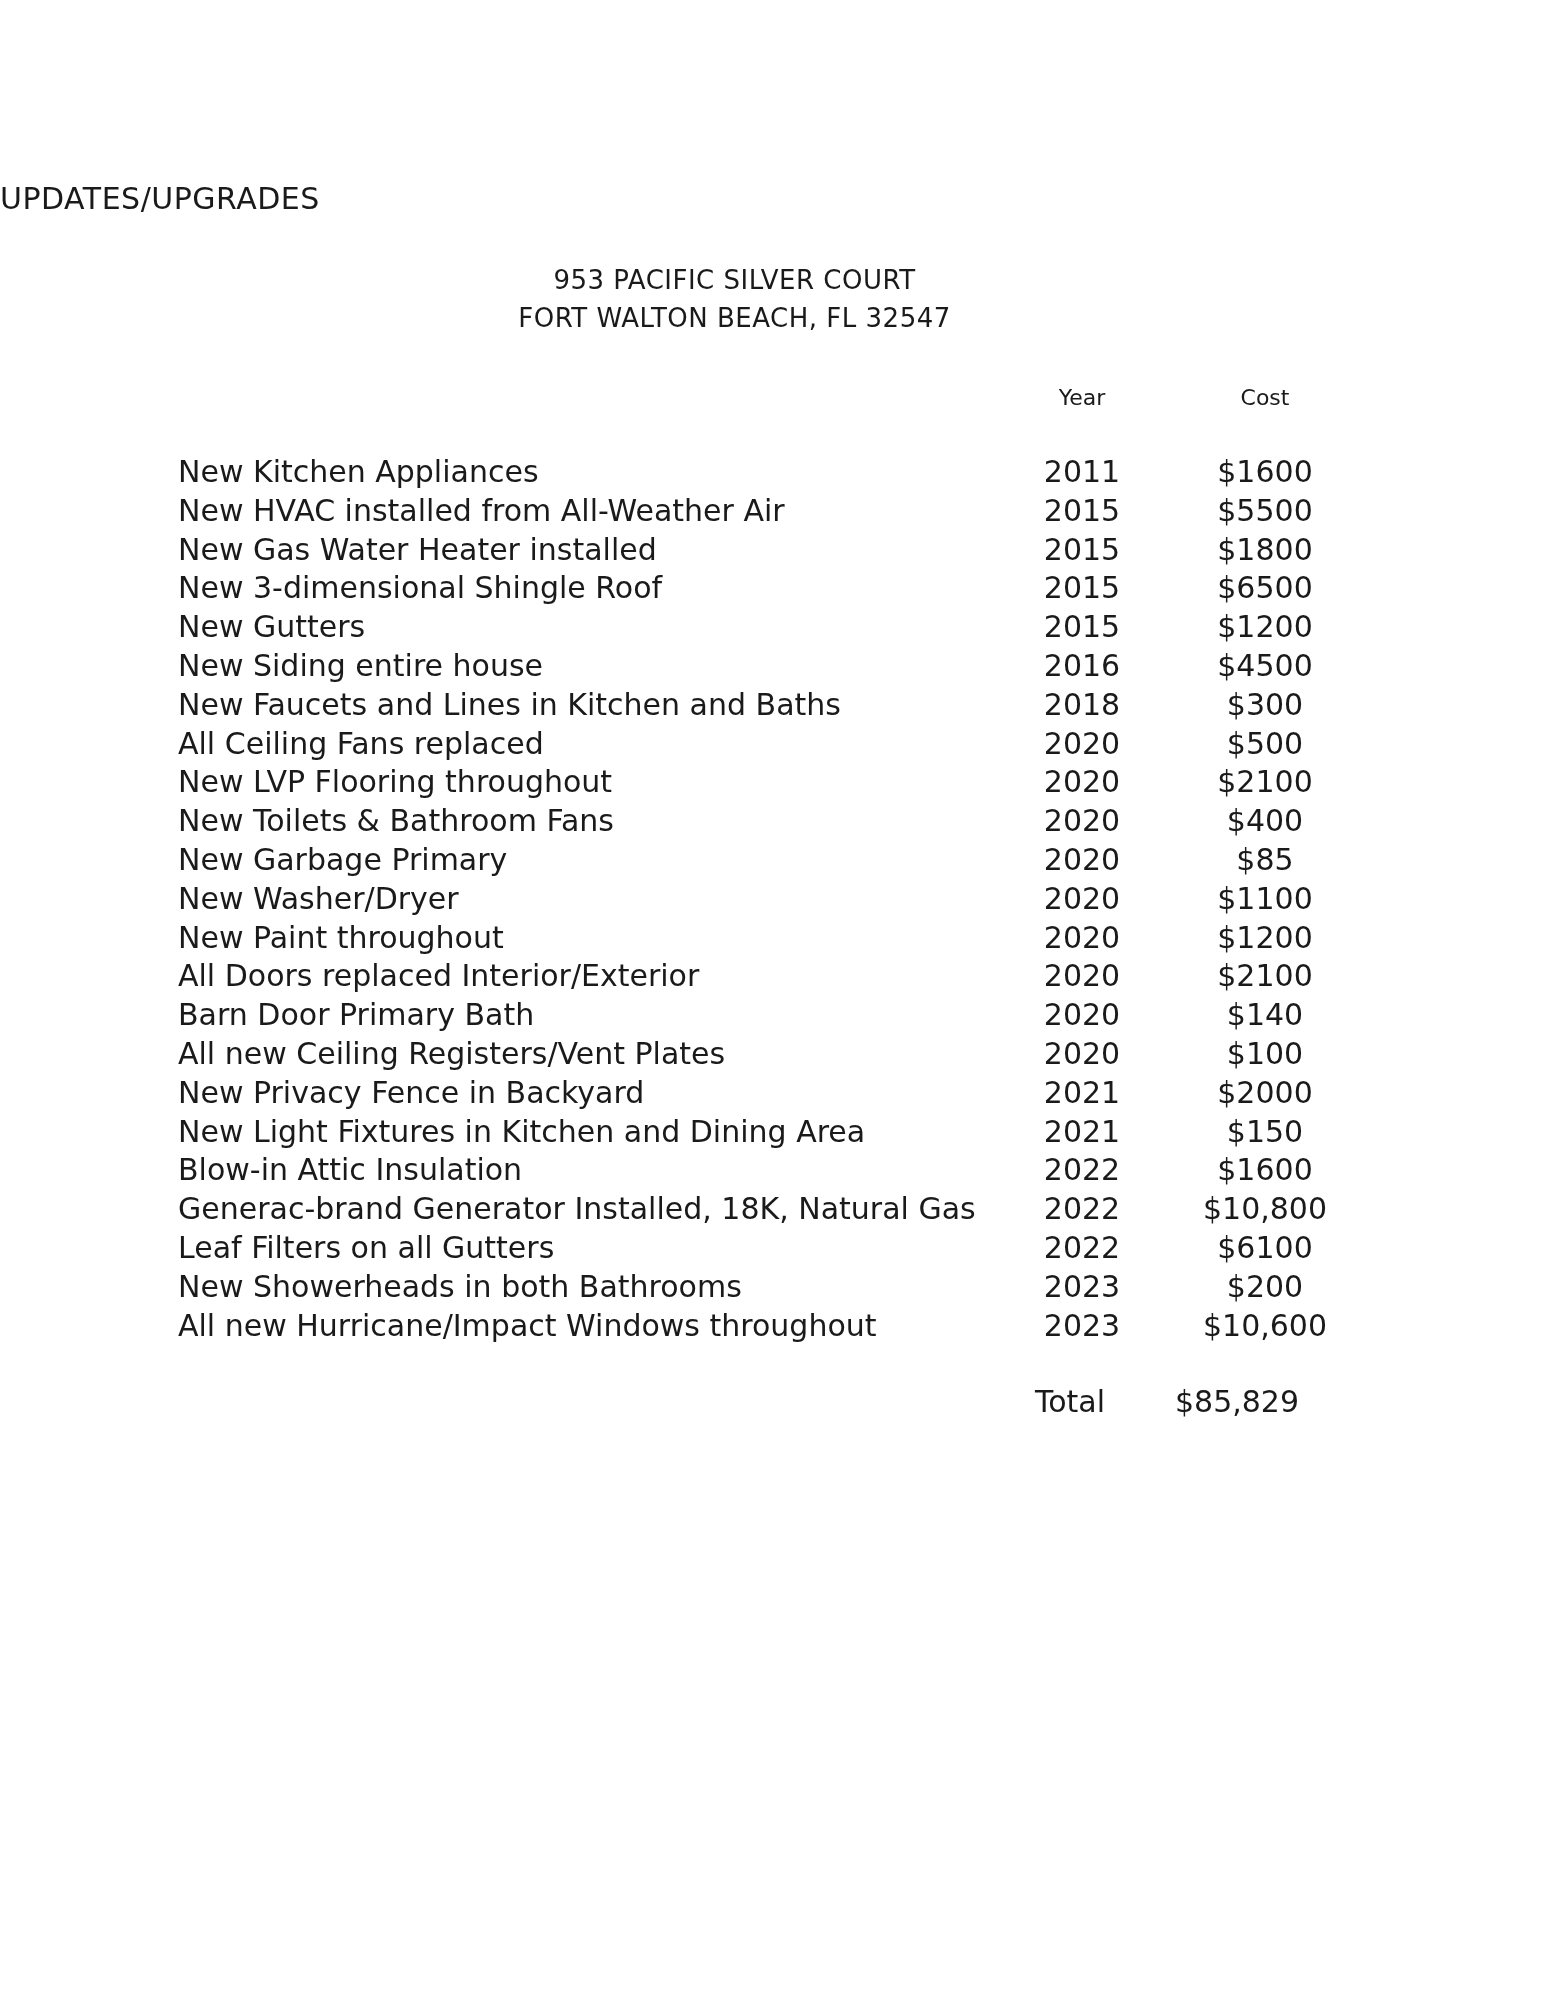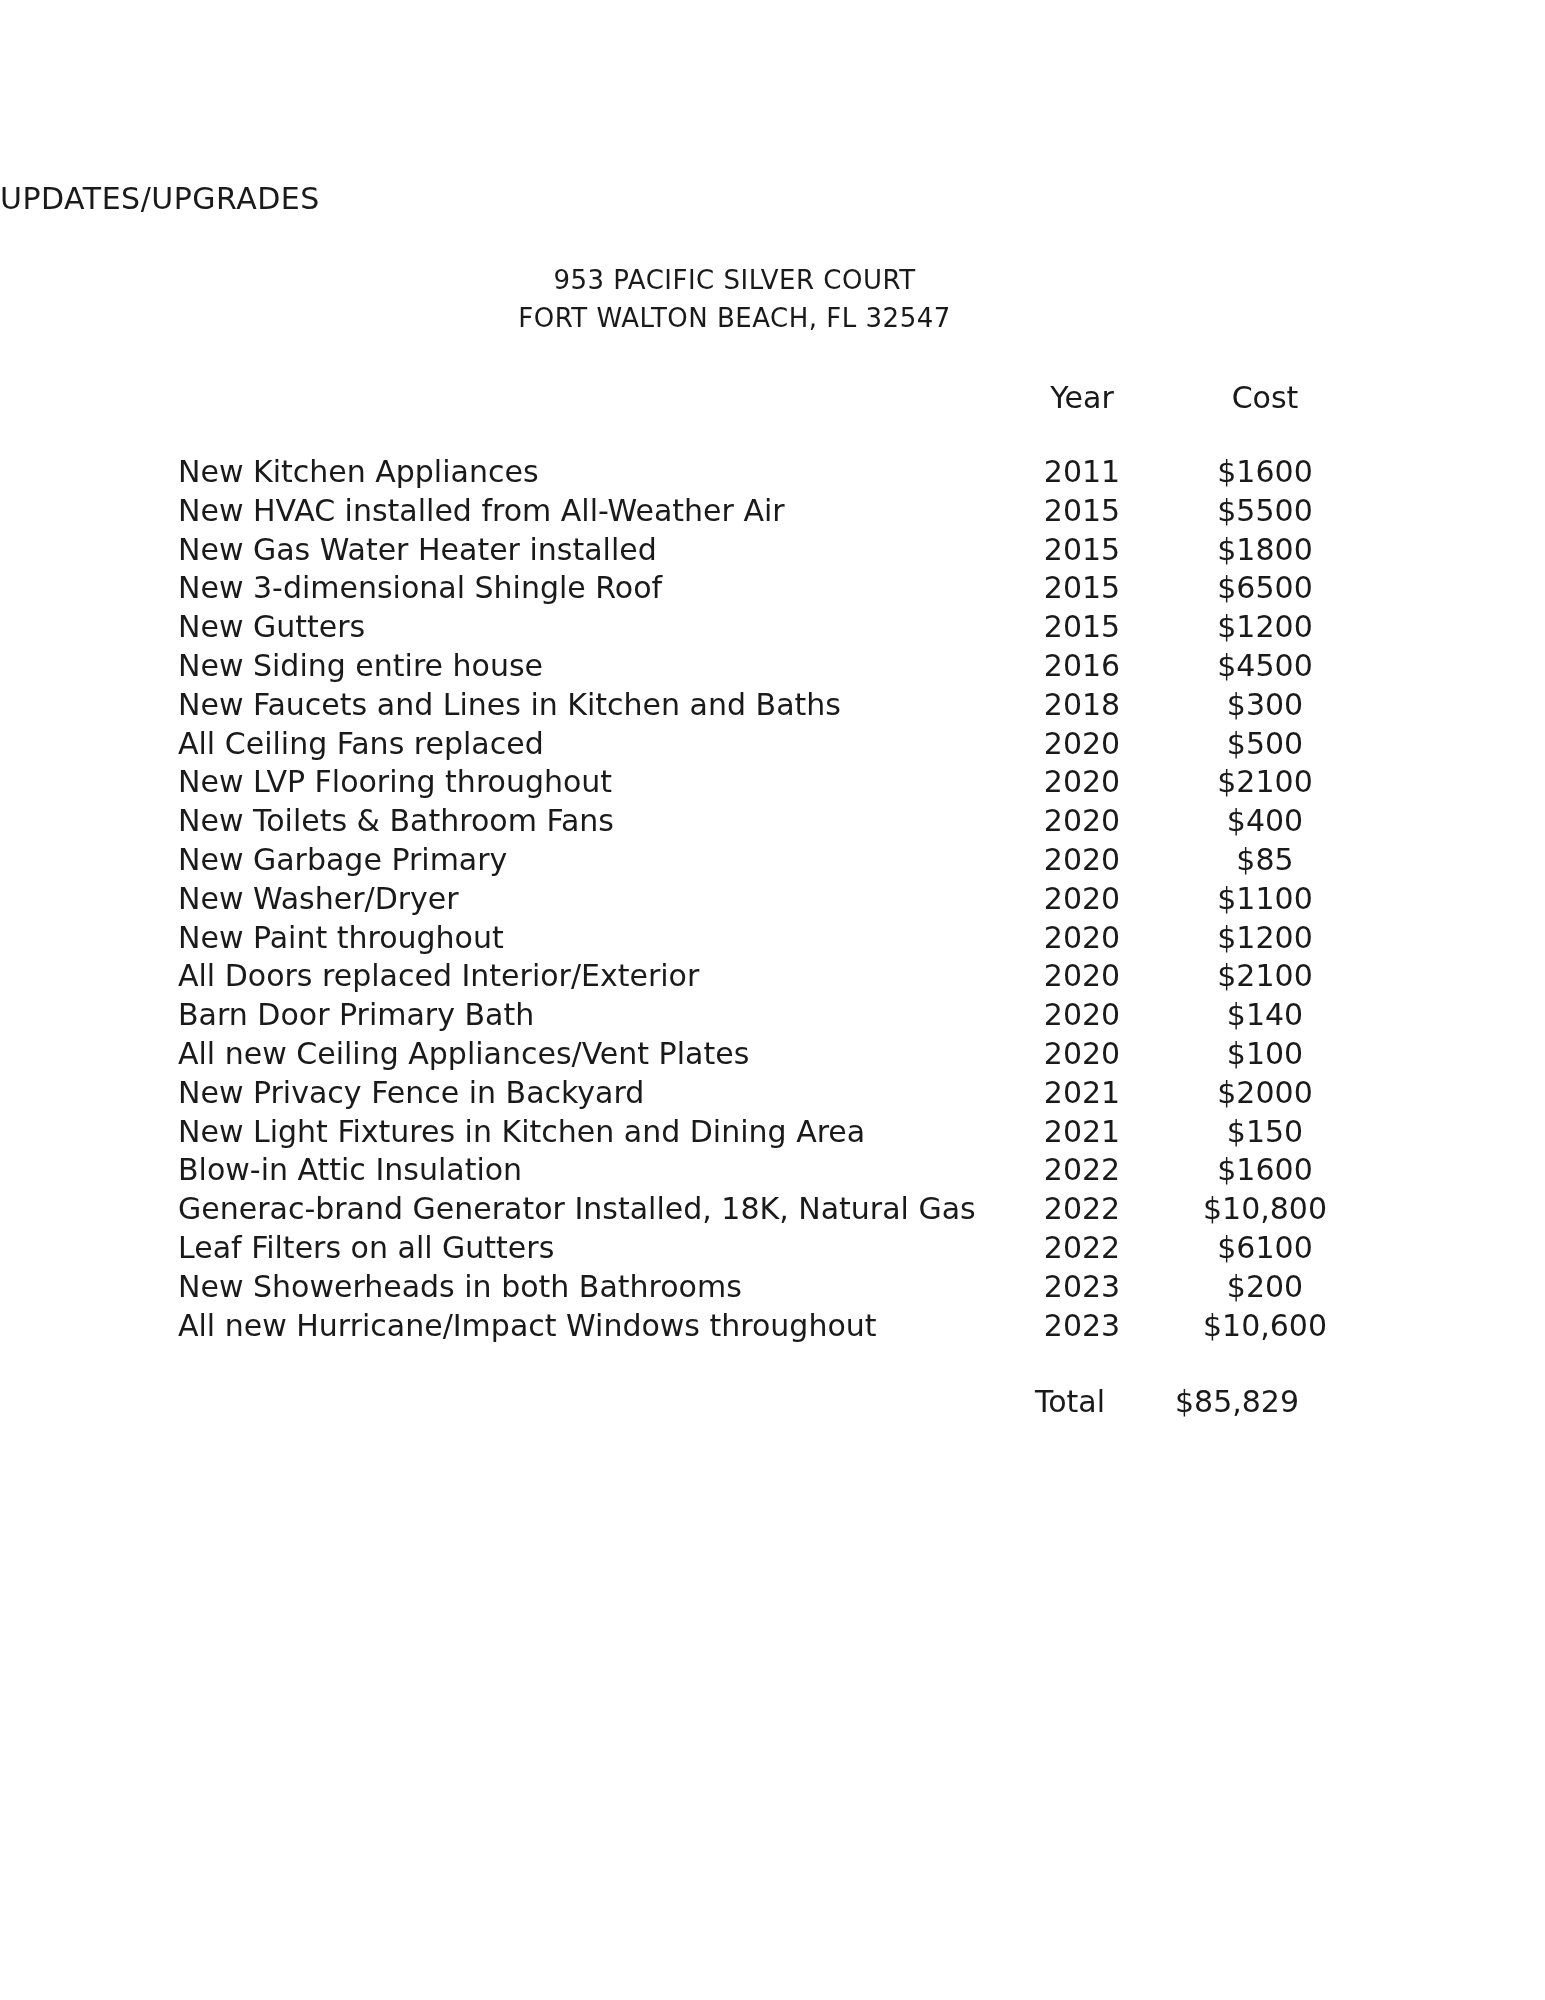--- a/index.html
+++ b/index.html
@@ -42,21 +42,21 @@
     display: block;
     white-space: nowrap;
   }
   .col-headers {
     position: absolute;
     top: 379px;
     left: 0;
     width: 100%;
     height: 38px;
     line-height: 38px;
-    font-size: 30px;
+    font-size: 22px;
   }
   .rows {
     position: absolute;
     top: 453px;
     left: 0;
     width: 100%;
   }
   .row {
     position: relative;
     width: 100%;
@@ -188,21 +188,21 @@
       <span class="cell item">All Doors replaced Interior/Exterior</span>
       <span class="cell year">2020</span>
       <span class="cell cost">$2100</span>
     </div>
       <div class="row">
       <span class="cell item">Barn Door Primary Bath</span>
       <span class="cell year">2020</span>
       <span class="cell cost">$140</span>
     </div>
       <div class="row">
-      <span class="cell item">All new Ceiling Appliances/Vent Plates</span>
+      <span class="cell item">All new Ceiling Registers/Vent Plates</span>
       <span class="cell year">2020</span>
       <span class="cell cost">$100</span>
     </div>
       <div class="row">
       <span class="cell item">New Privacy Fence in Backyard</span>
       <span class="cell year">2021</span>
       <span class="cell cost">$2000</span>
     </div>
       <div class="row">
       <span class="cell item">New Light Fixtures in Kitchen and Dining Area</span>

